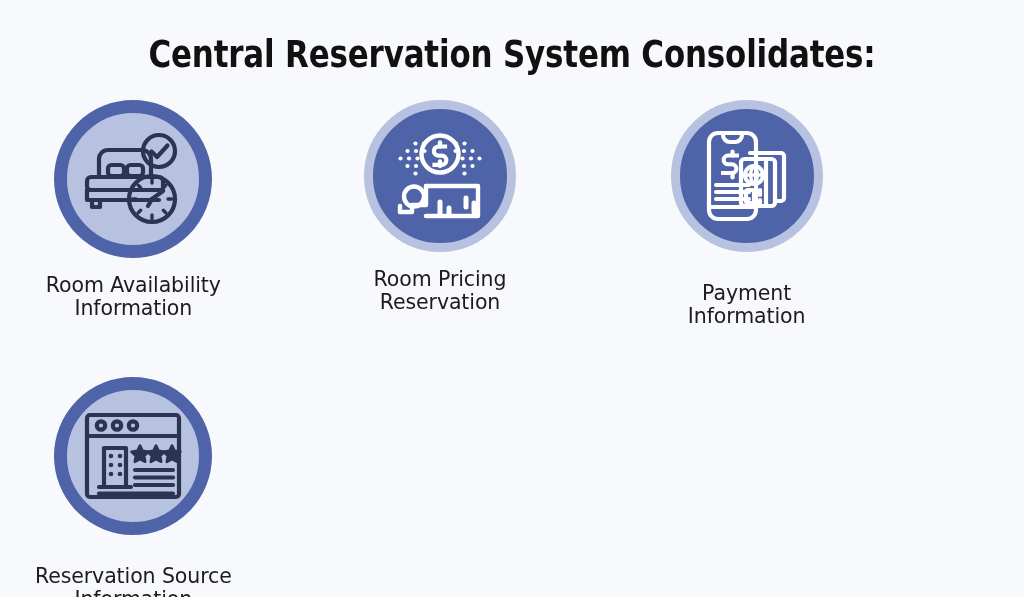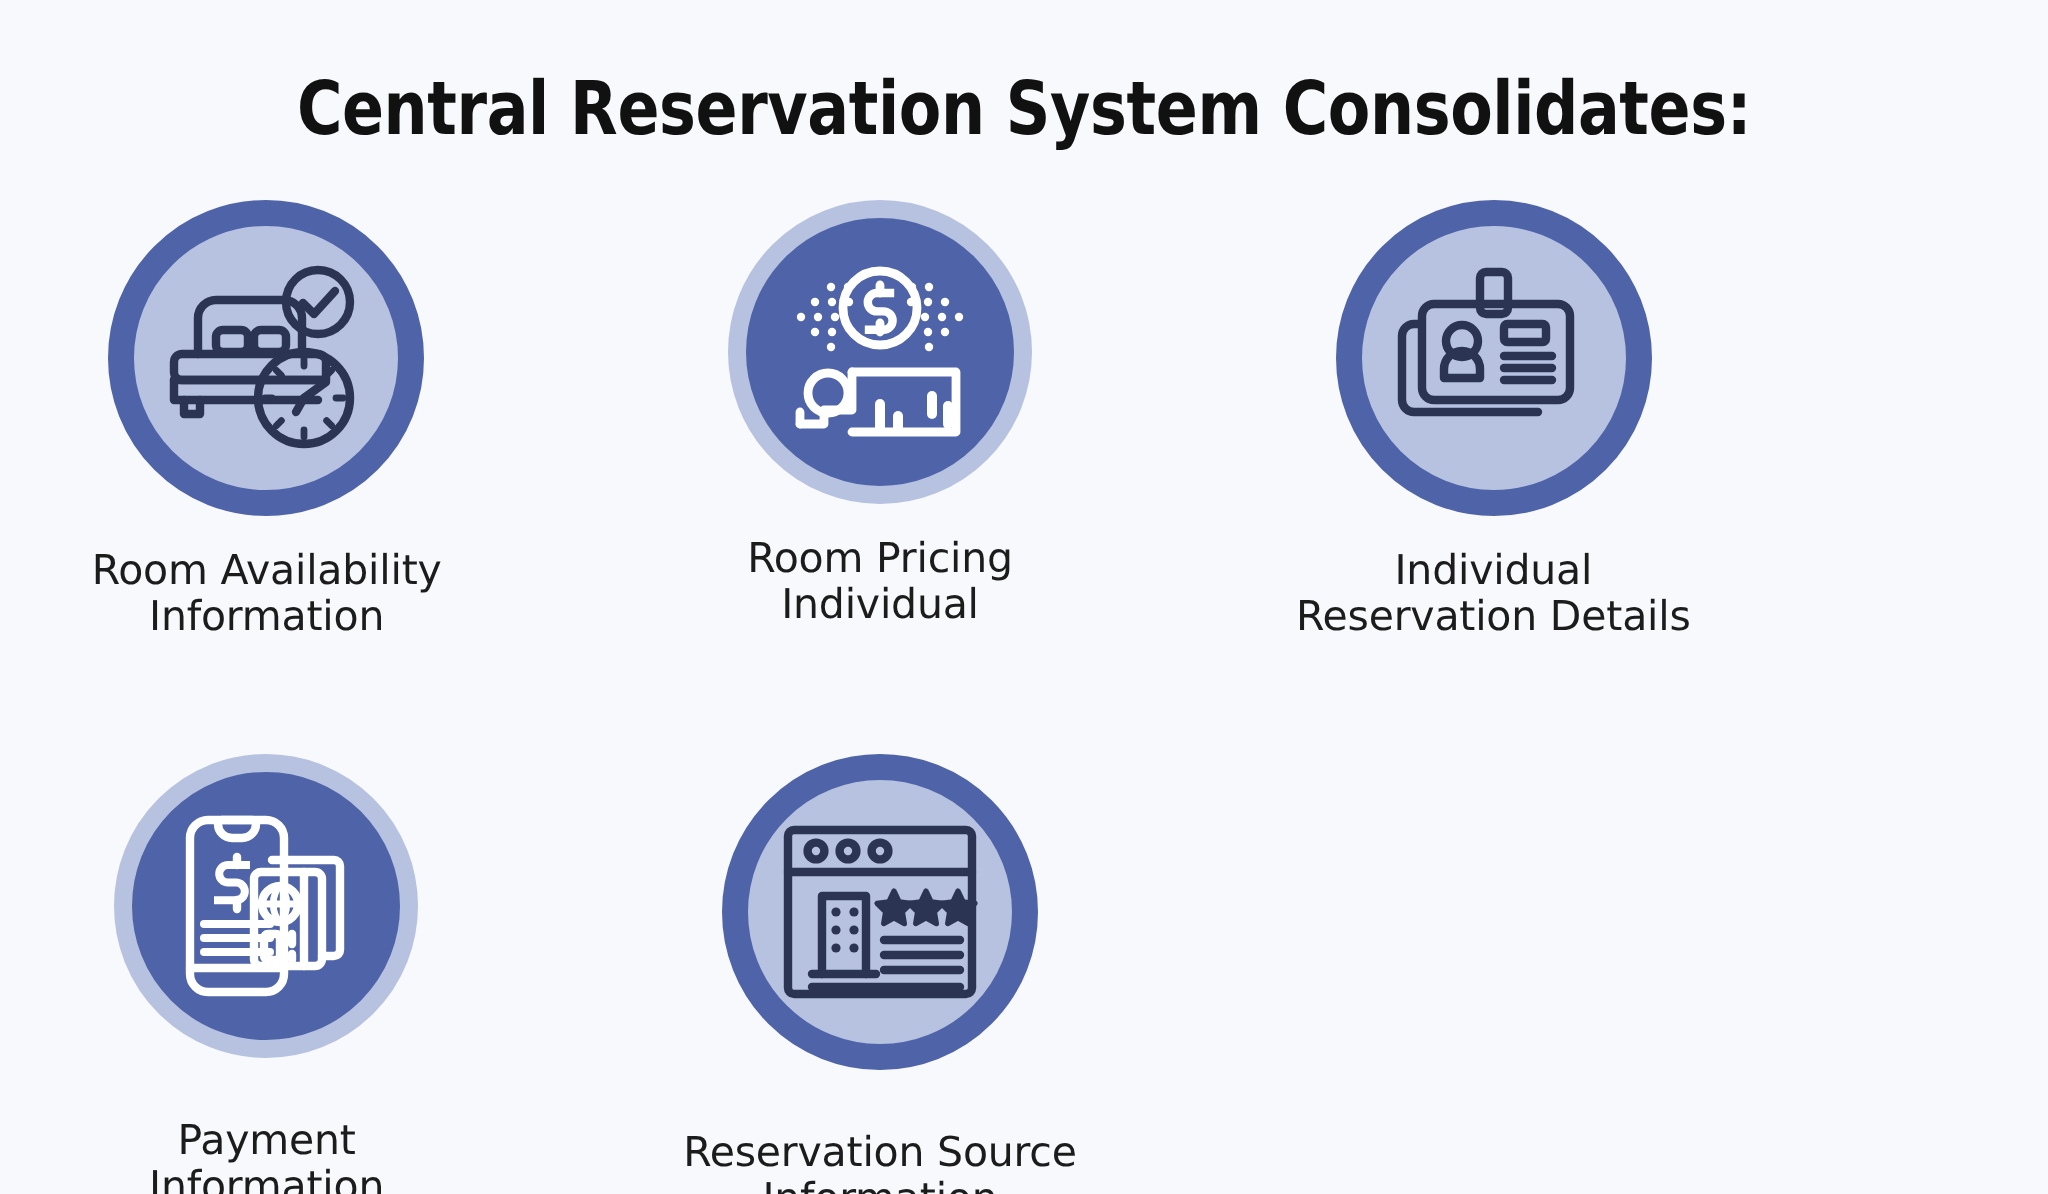--- a/index.html
+++ b/index.html
@@ -180,46 +180,23 @@
 
           <g stroke-width="5">
             <path d="M52 78 v12"></path>
             <path d="M61 84 v6"></path>
             <path d="M78 74 v9"></path>
             <path d="M86 79 v9"></path>
           </g>
         </svg>
       </div>
       <div class="caption">Room Pricing
-Individual</div>
-    </div>
-
-    <div class="cell">
-      <div class="badge light">
-        <svg width="106" height="106" viewBox="0 0 106 106" fill="none" stroke="#2b3553" stroke-width="4.2" stroke-linecap="round" stroke-linejoin="round">
-
-          <path d="M16 36 h-3 a6 6 0 0 0 -6 6 v32 a6 6 0 0 0 6 6 h62"></path>
-
-          <rect x="46" y="10" width="14" height="21" rx="3"></rect>
-
-          <rect x="17" y="26" width="74" height="48" rx="6"></rect>
-
-          <circle cx="37" cy="44.5" r="8"></circle>
-          <path d="M28 63 v-4.5 a9 9 0 0 1 18 0 V63 z"></path>
-
-          <rect x="58" y="36" width="21" height="9" rx="1.6"></rect>
-
-          <path d="M58 52 h24"></path>
-          <path d="M58 58 h24"></path>
-          <path d="M58 64 h24"></path>
-        </svg>
-      </div>
-      <div class="caption">Individual
-Reservation Details</div>
-    </div>
+Reservation</div>
+    </div>
+
 
     <div class="cell row2">
       <div class="badge dark">
         <svg width="104" height="104" viewBox="0 0 104 104" fill="none" stroke="#ffffff" stroke-width="4.2" stroke-linecap="round" stroke-linejoin="round">
 
           <rect x="14" y="9" width="47" height="86" rx="9"></rect>
           <path d="M30 9 h15 a2 2 0 0 1 2 2 a7 7 0 0 1 -7 7 h-5 a7 7 0 0 1 -7 -7 a2 2 0 0 1 2 -2 z"></path>
           <path d="M14 83 h47"></path>
 
           <path d="M42 31.5 h-9 a4.4 4.4 0 0 0 0 8.8 h4 a4.4 4.4 0 0 1 0 8.8 h-9" stroke-width="4" stroke-linecap="square"></path>

